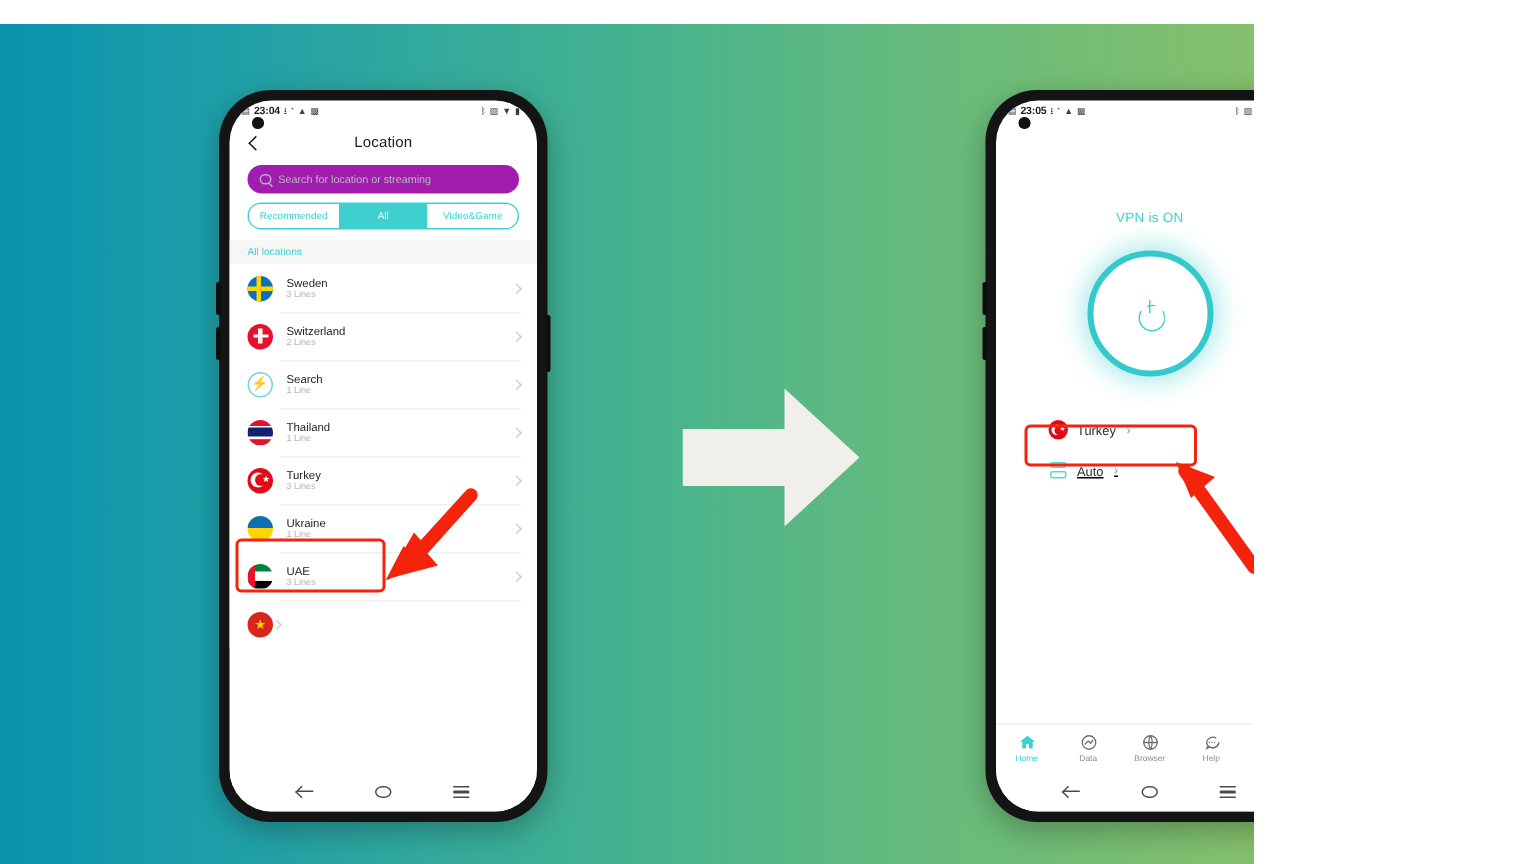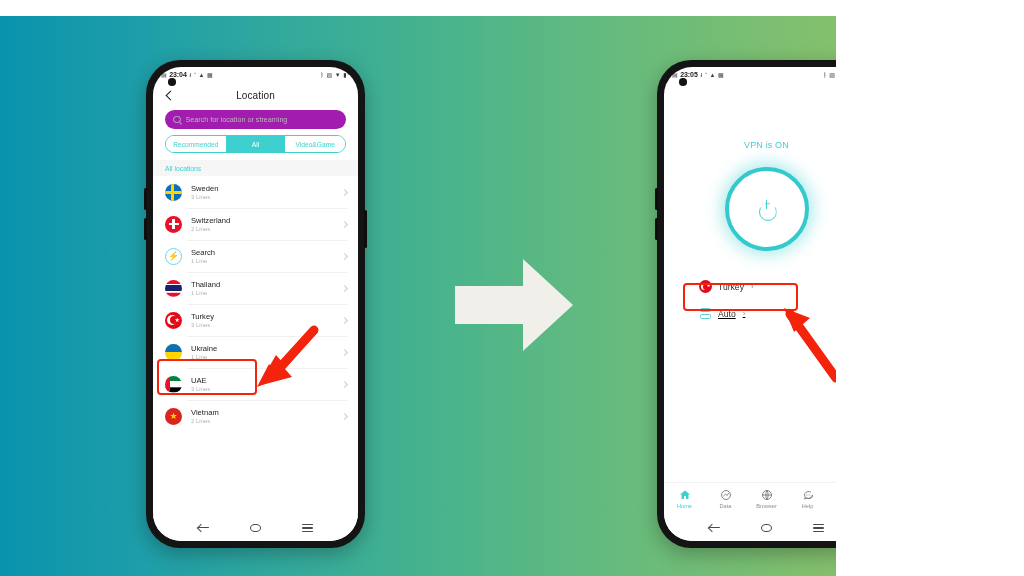--- a/index.html
+++ b/index.html
@@ -487,24 +487,20 @@
             <div class="loc-name">UAE</div>
             <div class="loc-sub">3 Lines</div>
           </div>
           <span class="chev"></span>
         </div>
 
         <div class="loc-row">
           <div class="flag f-viet">
               <span class="star">★</span>
             </div>
-          <div class="loc-txt">
-            <div class="loc-name">Vietnam</div>
-            <div class="loc-sub">2 Lines</div>
-          </div>
           <span class="chev"></span>
         </div>
 
       </div>
 
       <div class="sysnav">
         <span class="nav-back"></span>
         <span class="nav-home"></span>
         <span class="nav-menu">
             <i></i>

